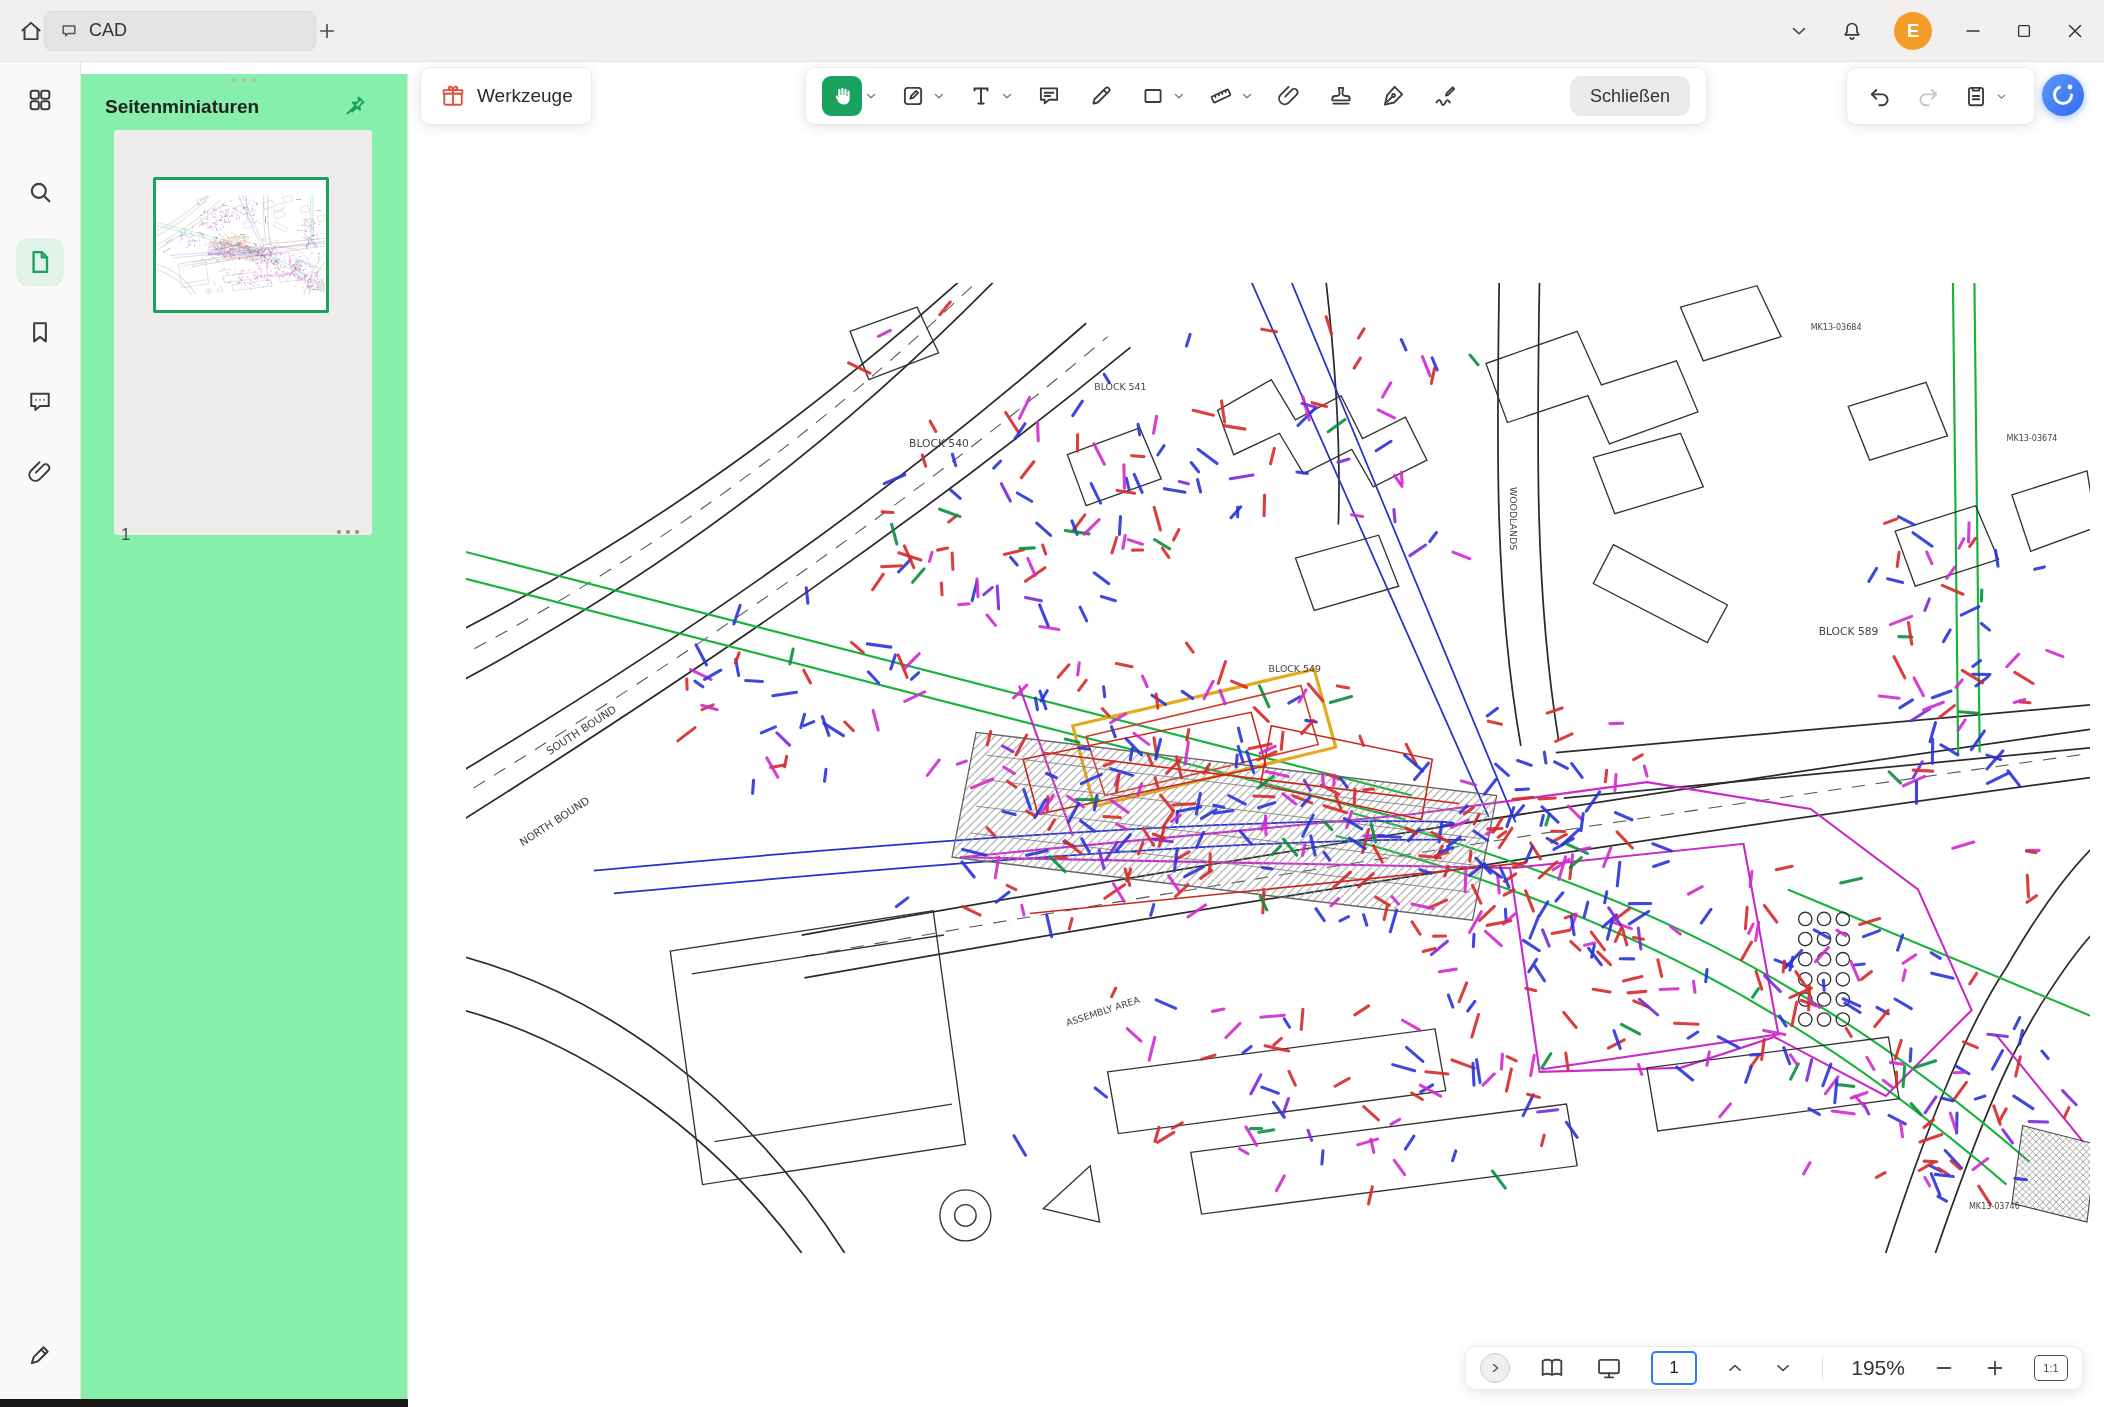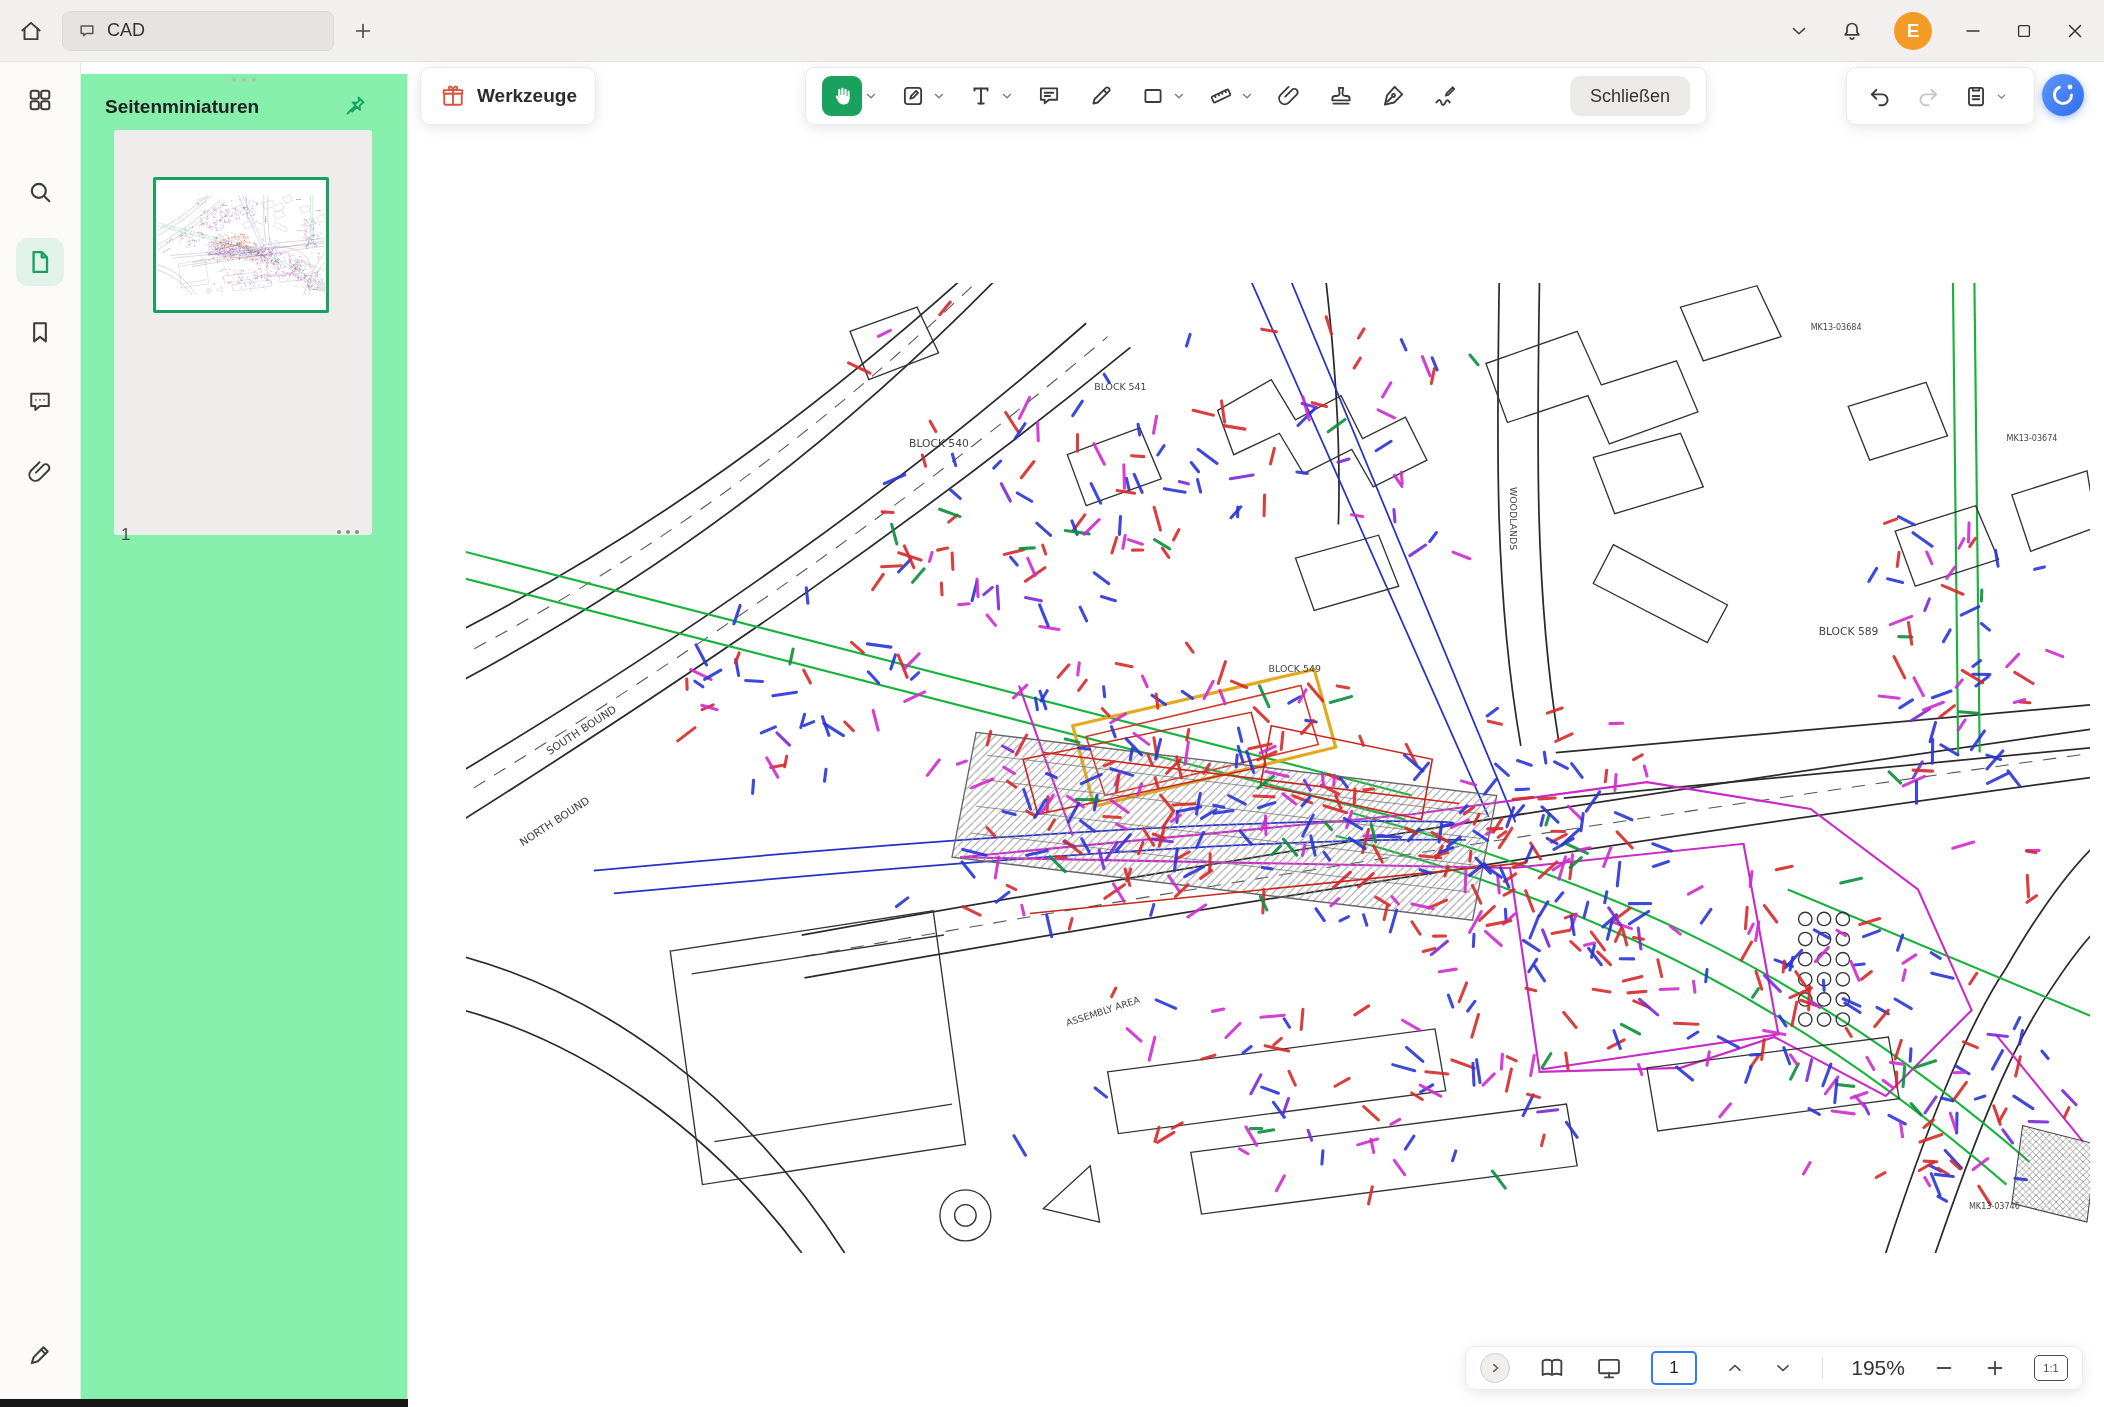--- a/index.html
+++ b/index.html
@@ -6,21 +6,21 @@
   html,body{width:2104px;height:1407px;overflow:hidden;background:#fff;
     font-family:"Liberation Sans",sans-serif;color:#222}
   #app{position:relative;width:2104px;height:1407px;background:#fff}
   .abs{position:absolute}
   svg{display:block}
   .ic{color:#3d3d3d}
   .icbtn{display:flex;align-items:center;justify-content:center;border-radius:8px;cursor:pointer}
 
   
   .titlebar{left:0;top:0;width:2104px;height:62px;background:#f2f0ee;
-    display:flex;align-items:center;padding:0 18px;gap:18px;border-bottom:1px solid #e7e5e3}
+    display:flex;align-items:center;padding:0 18px;border-bottom:1px solid #e7e5e3}
   .tab{height:40px;width:272px;background:#e6e4e2;border:1px solid #dbd9d7;border-radius:8px;
     display:flex;align-items:center;gap:10px;padding:0 14px;font-size:18px;color:#333;cursor:pointer}
   .tb-spacer{flex:1}
   .tb-right{display:flex;align-items:center;gap:30px}
   .avatar{width:38px;height:38px;border-radius:50%;background:var(--avatar,#f59b27);
     color:#fff;font-weight:bold;font-size:19px;display:flex;align-items:center;justify-content:center;cursor:pointer}
 
   
   .rail{left:0;top:62px;width:81px;height:1337px;background:#fbfaf9;border-right:1px solid #e8e6e4;
     display:flex;flex-direction:column;align-items:center;padding:14px 0 20px;gap:22px}
@@ -43,21 +43,21 @@
   .more-dots i{width:4px;height:4px;border-radius:50%;background:#8f8d8a;display:block}
 
   
   .canvas{left:408px;top:62px;width:1696px;height:1337px;background:#ffffff;overflow:hidden}
   .cad-wrap{position:absolute;left:58px;top:221px;width:1624px;height:970px;cursor:grab}
 
   
   .floatbar{background:#fff;border:1px solid #ecebe9;border-radius:10px;
     box-shadow:0 3px 14px rgba(0,0,0,.10);display:flex;align-items:center}
   .tools-left{left:420px;top:67px;height:58px;padding:0 18px;gap:10px;cursor:pointer}
-  .tools-left .lbl{font-size:19px;font-weight:700;color:#2b2b2b}
+  .tools-left .lbl{font-size:19px;font-weight:400;color:#2b2b2b}
   .tools-center{left:805px;top:67px;width:902px;height:58px;padding:0 16px;gap:18px}
   .tgroup{display:flex;align-items:center;gap:2px}
   .tool{width:34px;height:40px;display:flex;align-items:center;justify-content:center;border-radius:7px;cursor:pointer;color:#3b3b3b}
   .hand{width:40px;height:40px;background:var(--accent,#1aa15e);border-radius:9px;display:flex;align-items:center;justify-content:center;cursor:pointer}
   .chev{color:#777;cursor:pointer;display:flex;align-items:center}
   .close-btn{margin-left:auto;height:40px;padding:0 20px;background:#eceae9;border-radius:11px;
     display:flex;align-items:center;font-size:18px;color:#333;cursor:pointer}
   .tools-right{left:1846px;top:67px;width:189px;height:58px;padding:0 16px;gap:14px}
   .disabled{color:#c7c7c7}
   .ai-badge{left:2042px;top:74px;width:42px;height:42px;border-radius:50%;cursor:pointer;

